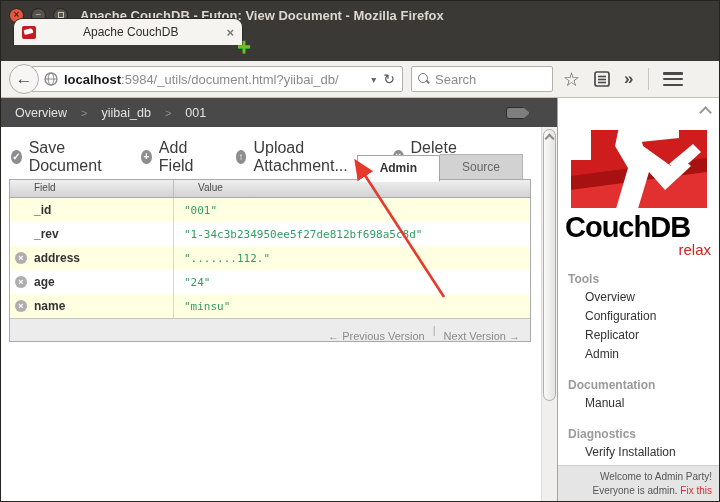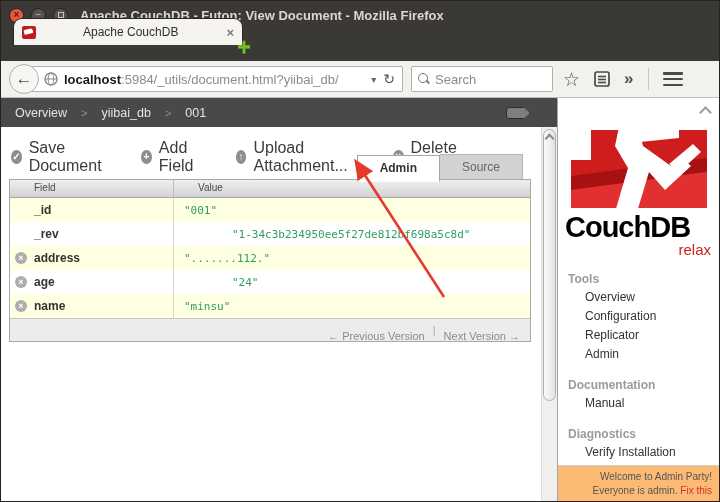--- a/index.html
+++ b/index.html
@@ -82,21 +82,21 @@
   .vtab.inactive { background:#d2d2d2; border:1px solid #b5b5b5; border-left:none; color:#666; }
 
   
   .doc-table { position:absolute; top:52px; left:8px; width:522px; border:1px solid #a9a9a9; background:#fff; z-index:1; }
   .thead { display:flex; height:18px; background:linear-gradient(#efefef,#d3d3d3); border-bottom:1px solid #a9a9a9; }
   .th { font-size:10px; color:#4a4a4a; padding:2px 0 0 24px; }
   .th.field { width:164px; border-right:1px solid #bdbdbd; }
   .th.value { flex:1; }
   .trow { display:flex; height:24px; }
   .trow.odd { background:#ffffe1; }
-  .trow.even { background:#fff;gap:48px; }
+  .trow.even { background:#fff; }
   .td-field { width:164px; border-right:1px solid #d7d7cd; position:relative; display:flex; align-items:center; }
   .row-del { position:absolute; left:5px; width:12px; height:12px; border-radius:50%; background:#adadad; color:#fff; font-size:9px;
              line-height:12px; text-align:center; font-weight:bold; cursor:pointer; }
   .fname { font-size:12px; font-weight:bold; color:#333; margin-left:24px; }
   .td-value { flex:1; display:flex; align-items:center; padding-left:10px; }
   .fval { font-family:"DejaVu Sans Mono", monospace; font-size:11px; color:#2f9e63; }
   .tfoot { height:23px; background:#ececec; border-top:1px solid #c4c4c4; display:flex; align-items:center;
            justify-content:flex-end; padding-right:10px; }
   .pg-link { font-size:11px; color:#8b8b8b; cursor:pointer;margin-top:12px; }
   .pg-sep { font-size:11px; color:#aaa; margin:0 8px; }
@@ -118,21 +118,21 @@
                      border-left:2px solid #9a9a9a; transform:rotate(45deg); }
   .logo { margin:22px 7px 0; }
   .logo svg { display:block; width:148px; height:92px; }
   .logo-title { font-size:29px; font-weight:bold; color:#000; letter-spacing:-1px; line-height:1; margin-top:1px; }
   .logo-sub { font-size:15px; color:#cc2222; text-align:right; line-height:1.05; margin-right:2px; }
   .nav-section { margin-top:10px; }
   .sec-title { font-weight:bold; color:#9b9b9b; padding:4px 8px 2px 10px; }
   .sec-item { color:#333; padding:2.5px 0 2.5px 27px; cursor:pointer; }
   .recent-head { margin-top:12px; background:#e4e4e4; border-top:1px solid #c8c8c8; font-weight:bold; color:#8d8d8d; padding:3px 0 3px 10px; }
   .recent-item { background:#949494; color:#fff; padding:3px 0 3px 27px; cursor:pointer; }
-  .side-footer { position:absolute; bottom:0; left:0; right:0; background:#fdba74; border-top:1px solid #cfcfcf;
+  .side-footer { position:absolute; bottom:0; left:0; right:0; background:#e5e5e5; border-top:1px solid #cfcfcf;
                  text-align:right; font-size:10px; color:#555; padding:4px 8px 5px; line-height:1.35; }
   .fix-link { color:#c33; cursor:pointer; }
 </style>
 </head>
 <body>
 
 <div class="window">
 
   <div class="titlebar">
     <div class="winbtn close">

